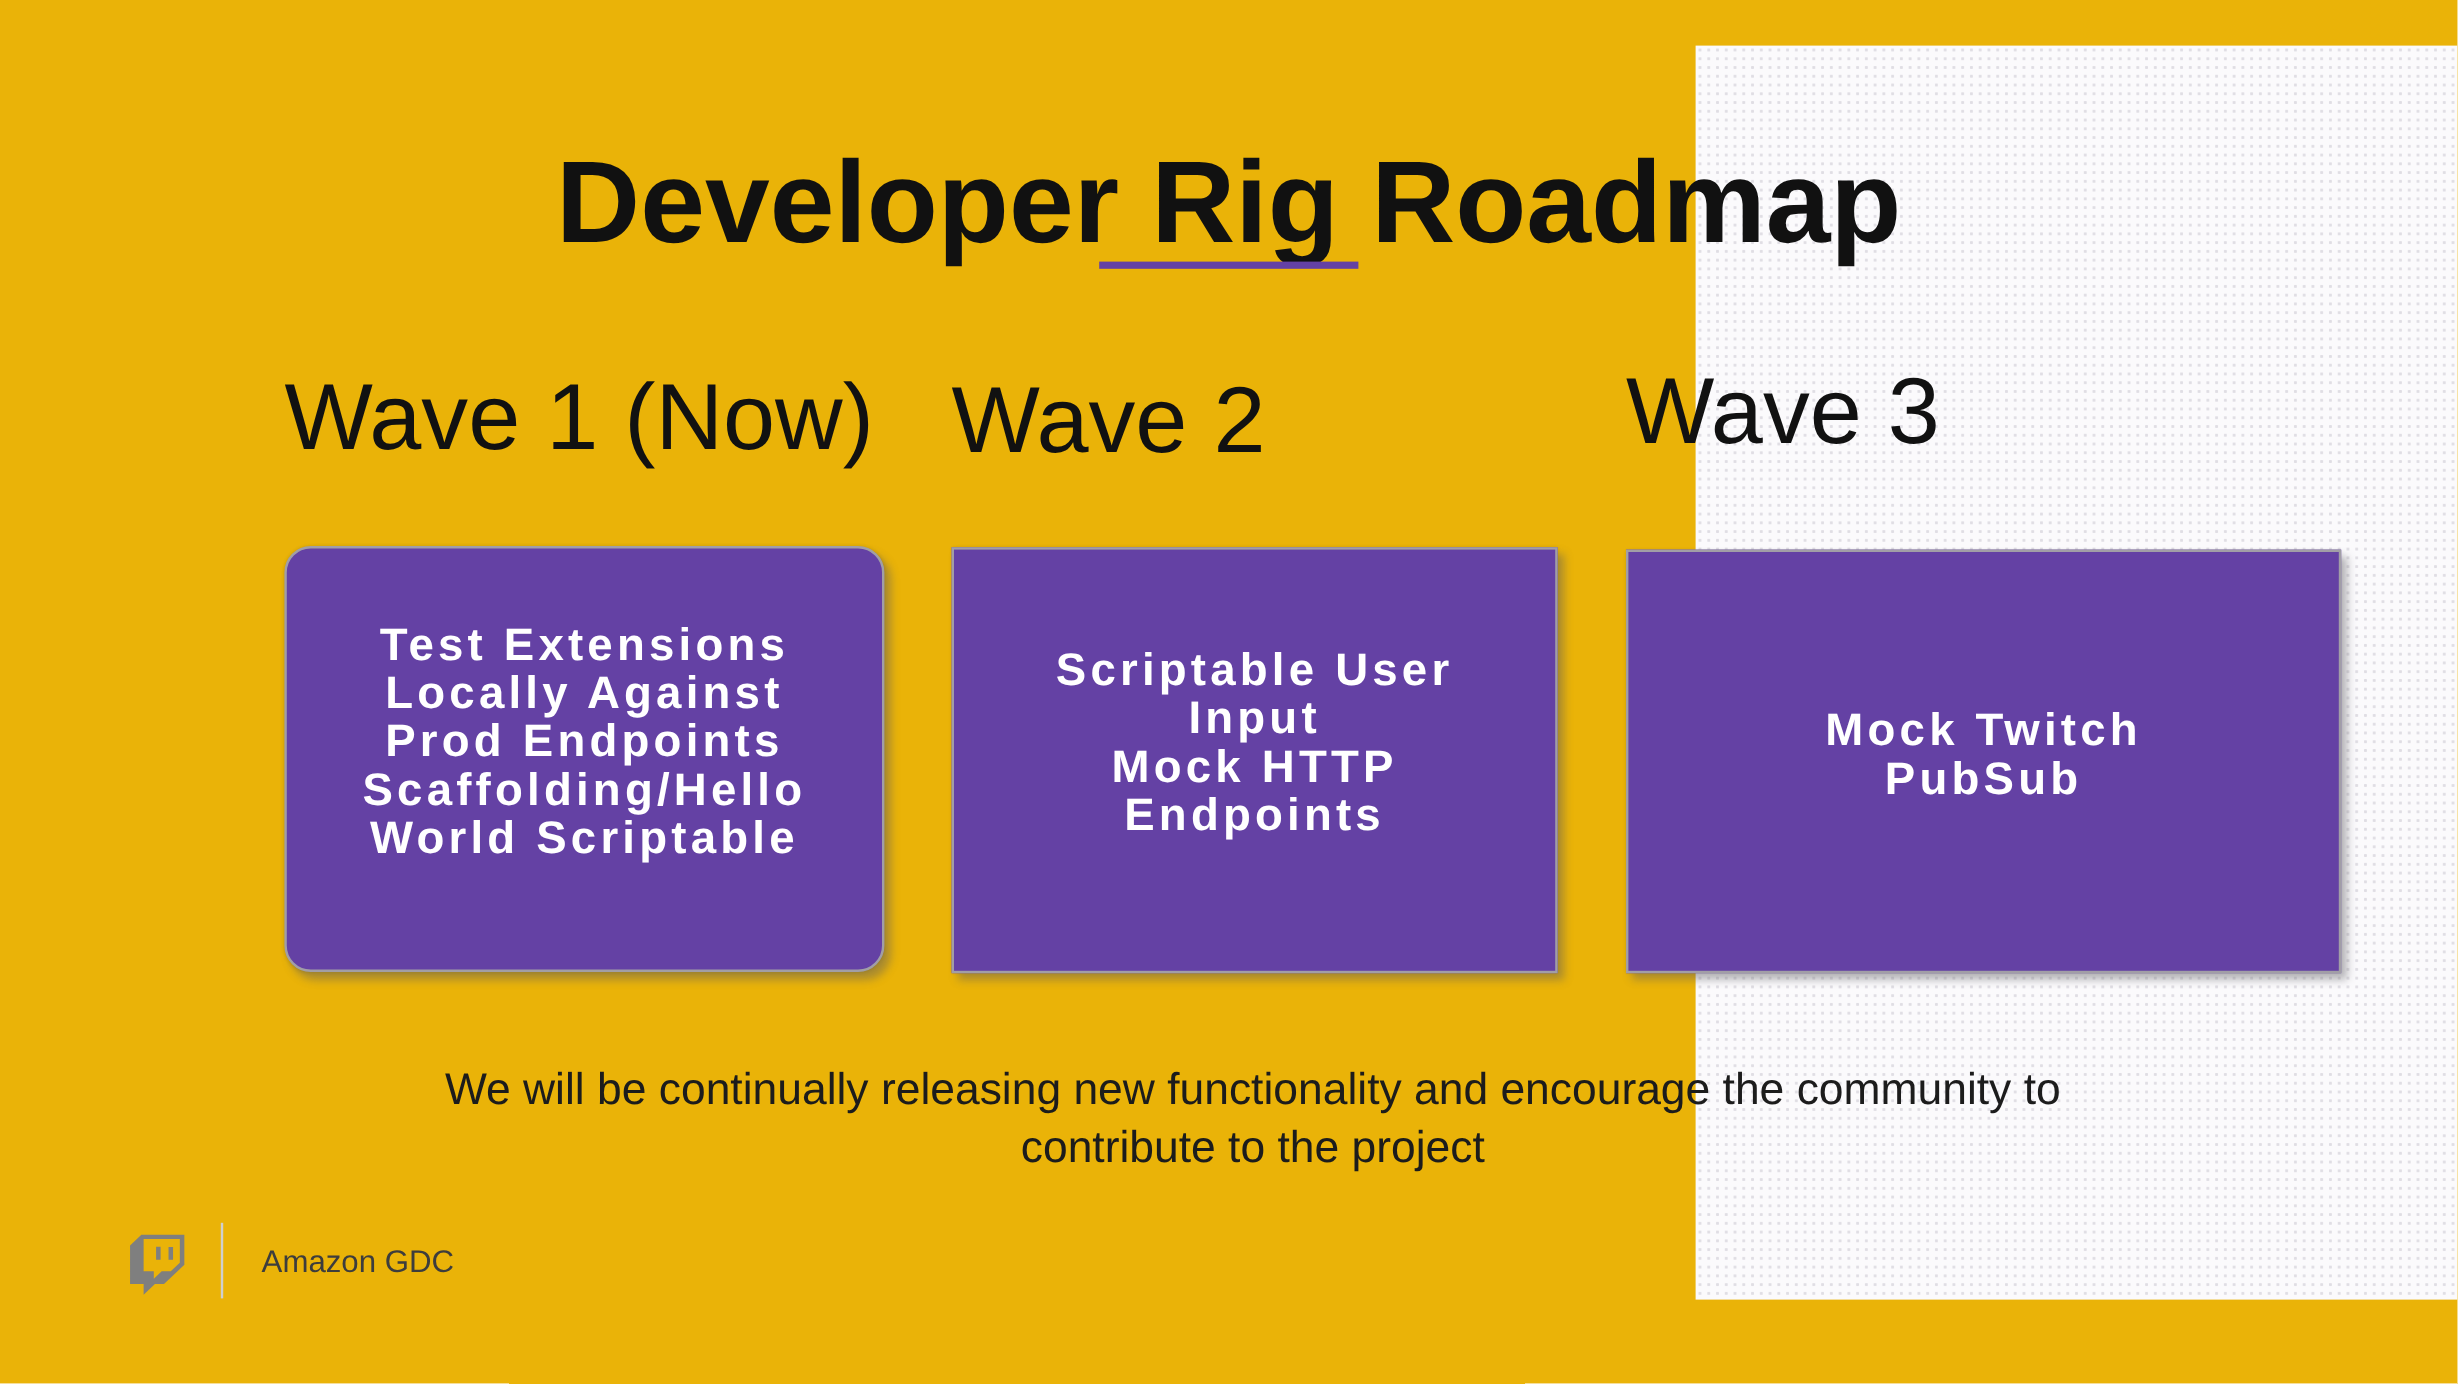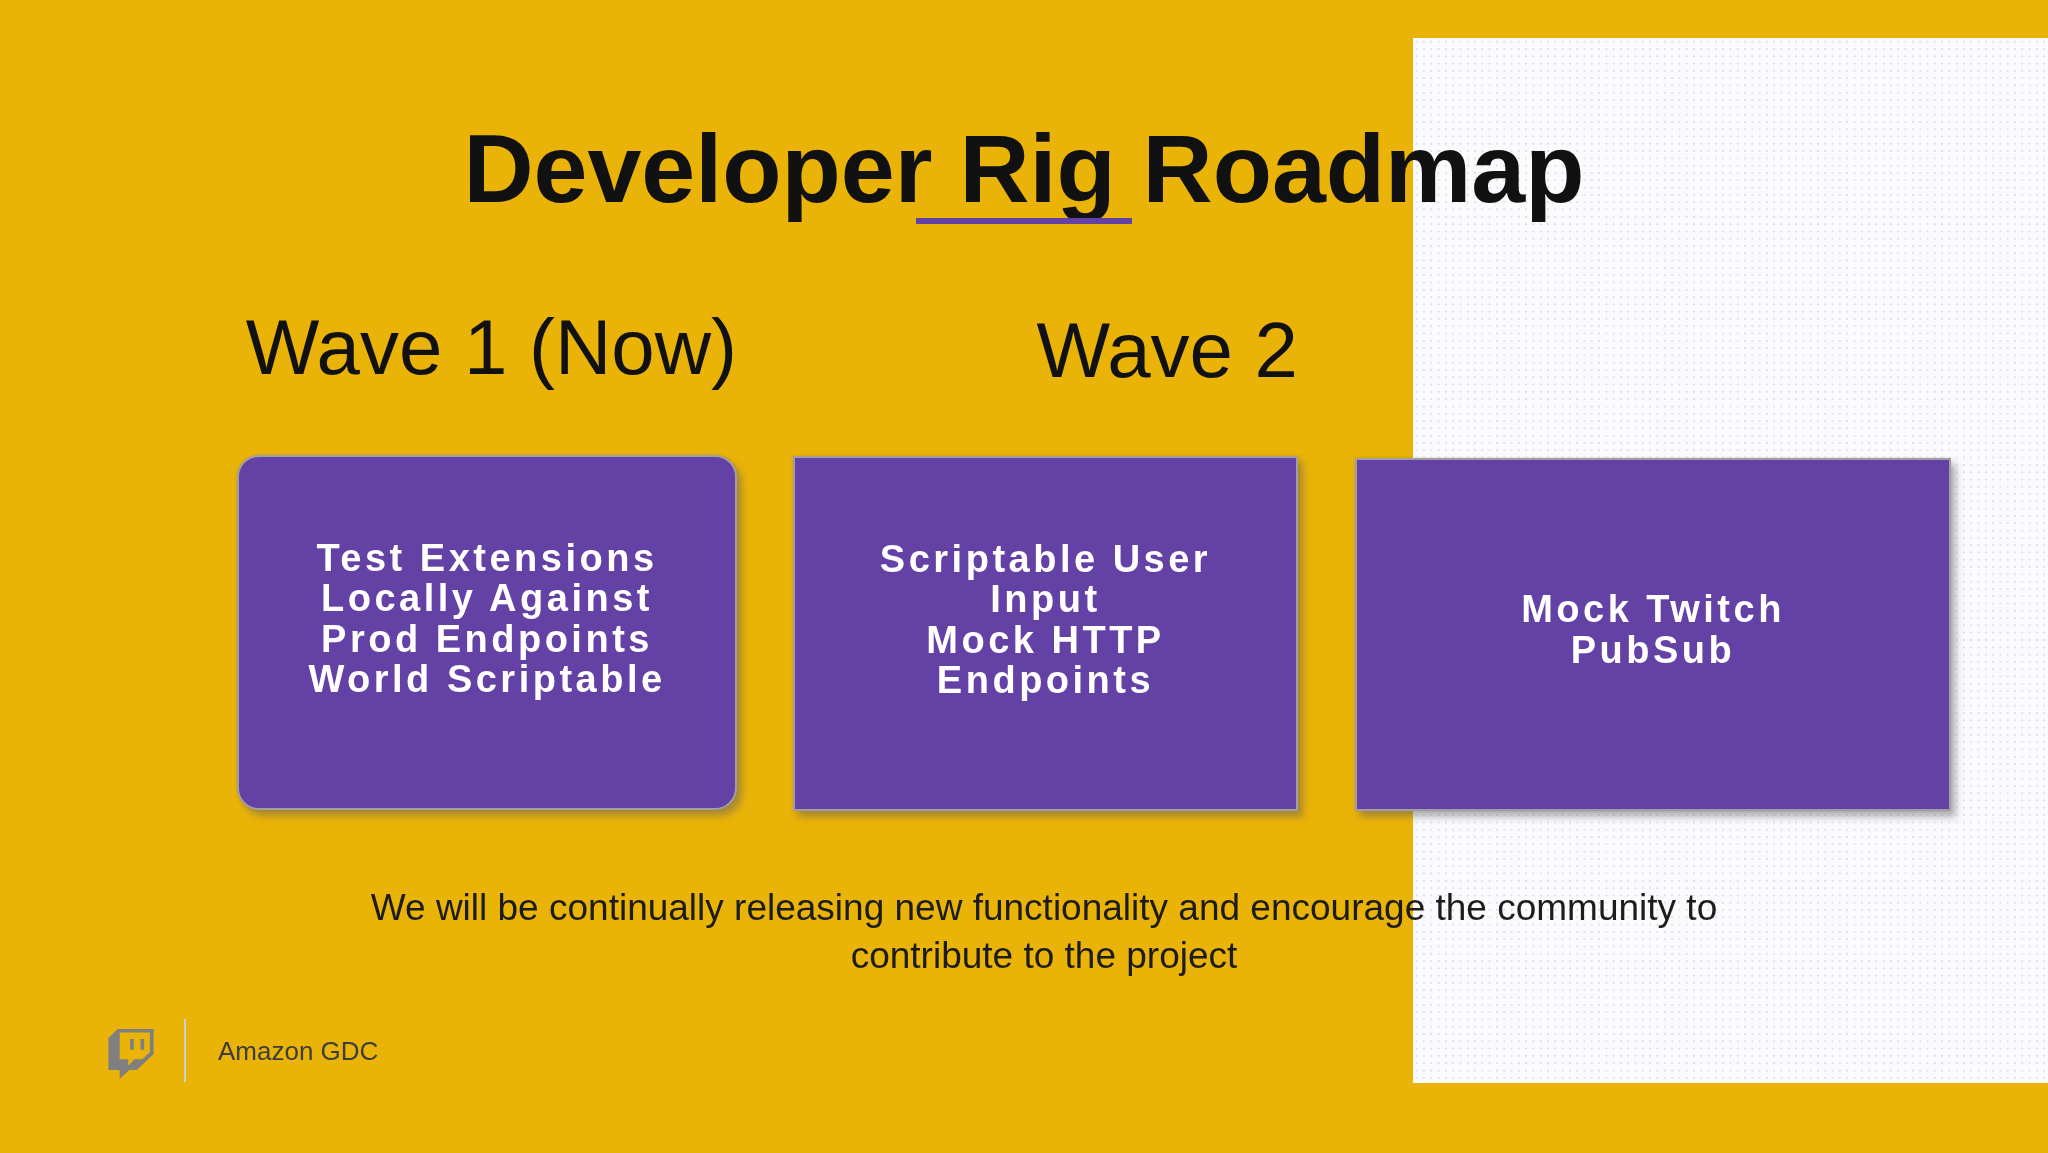--- a/index.html
+++ b/index.html
@@ -34,21 +34,21 @@
   }
   .title-underline {
     position: absolute;
     left: 916px; top: 218px;
     width: 216px; height: 6px;
     background: var(--purple, #6441A4);
   }
   .col-heading {
     position: absolute;
     top: 304px;
-    text-align: right;
+    text-align: left;
     font-size: 78px;
     font-weight: 400;
     color: var(--heading, #111111);
     line-height: 1.0;
   }
   .ch1 { left: 237px;  width: 500px; top: 308px; }
   .ch2 { left: 793px;  width: 505px; top: 301px; margin-top: 10px; }
   .ch3 { left: 1355px; width: 498px; top: 303px; }
   .box {
     position: absolute;
@@ -110,26 +110,28 @@
 
 <div id="slide">
 
   <div class="dots"></div>
 
   <h1 class="title">Developer Rig Roadmap</h1>
   <div class="title-underline"></div>
 
   <div class="col-heading ch1">Wave 1 (Now)</div>
   <div class="col-heading ch2">Wave 2</div>
+  <div class="col-heading ch3">Wave 3</div>
 
   <div class="box box1">
     <div class="box-text">
         <div>Test Extensions</div>
         <div>Locally Against</div>
         <div>Prod Endpoints</div>
+        <div>Scaffolding/Hello</div>
         <div>World Scriptable</div>
       </div>
   </div>
 
   <div class="box box2">
     <div class="box-text">
         <div>Scriptable User</div>
         <div>Input</div>
         <div>Mock HTTP</div>
         <div>Endpoints</div>

